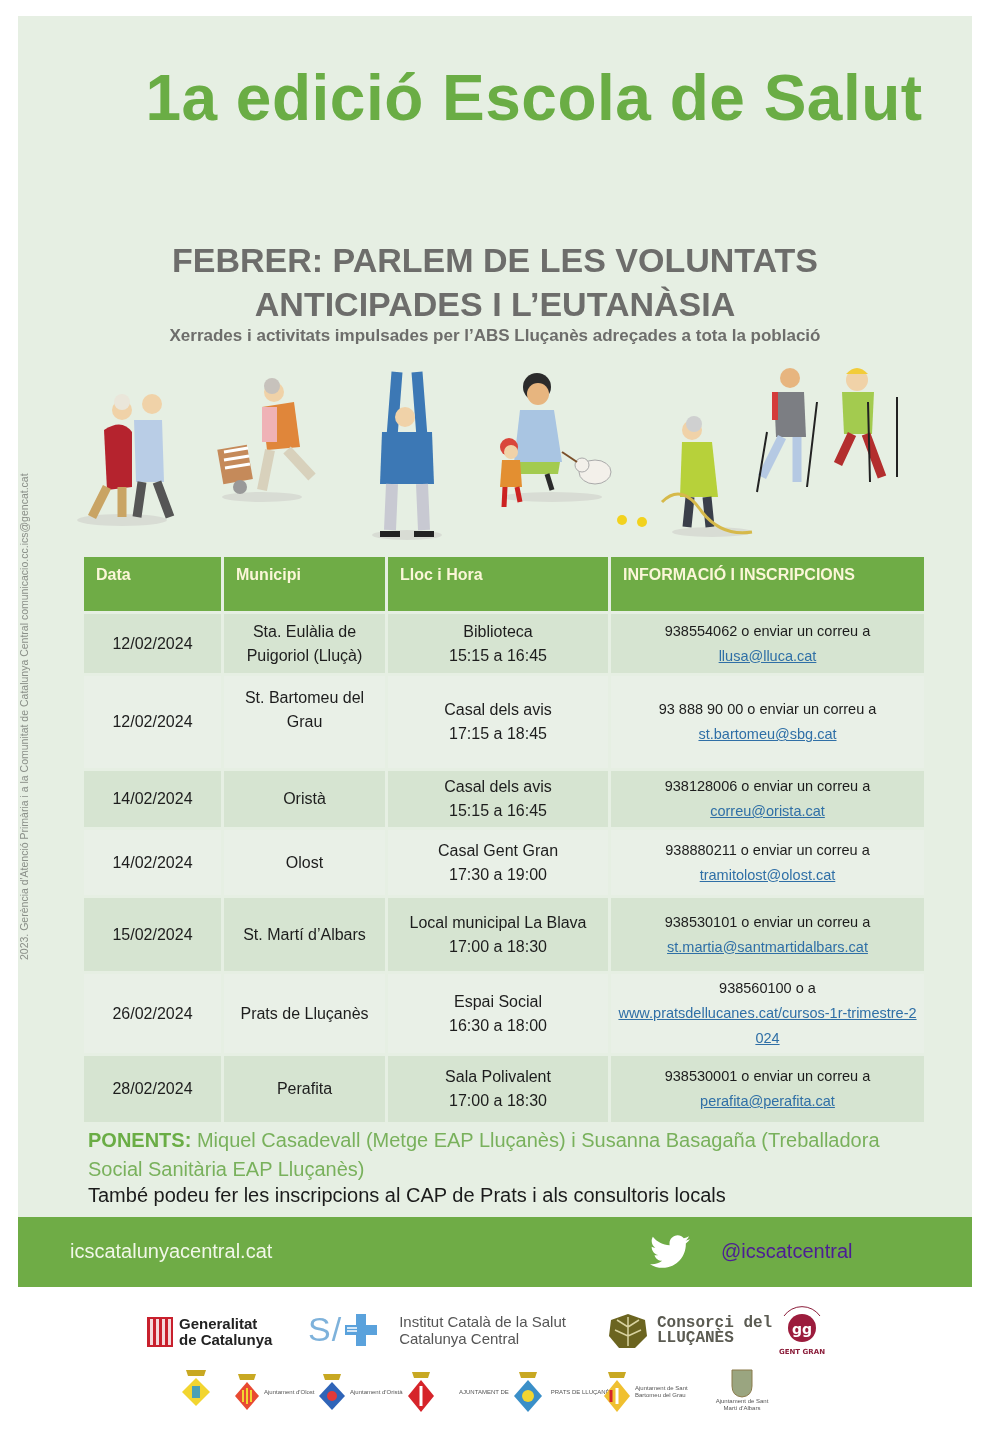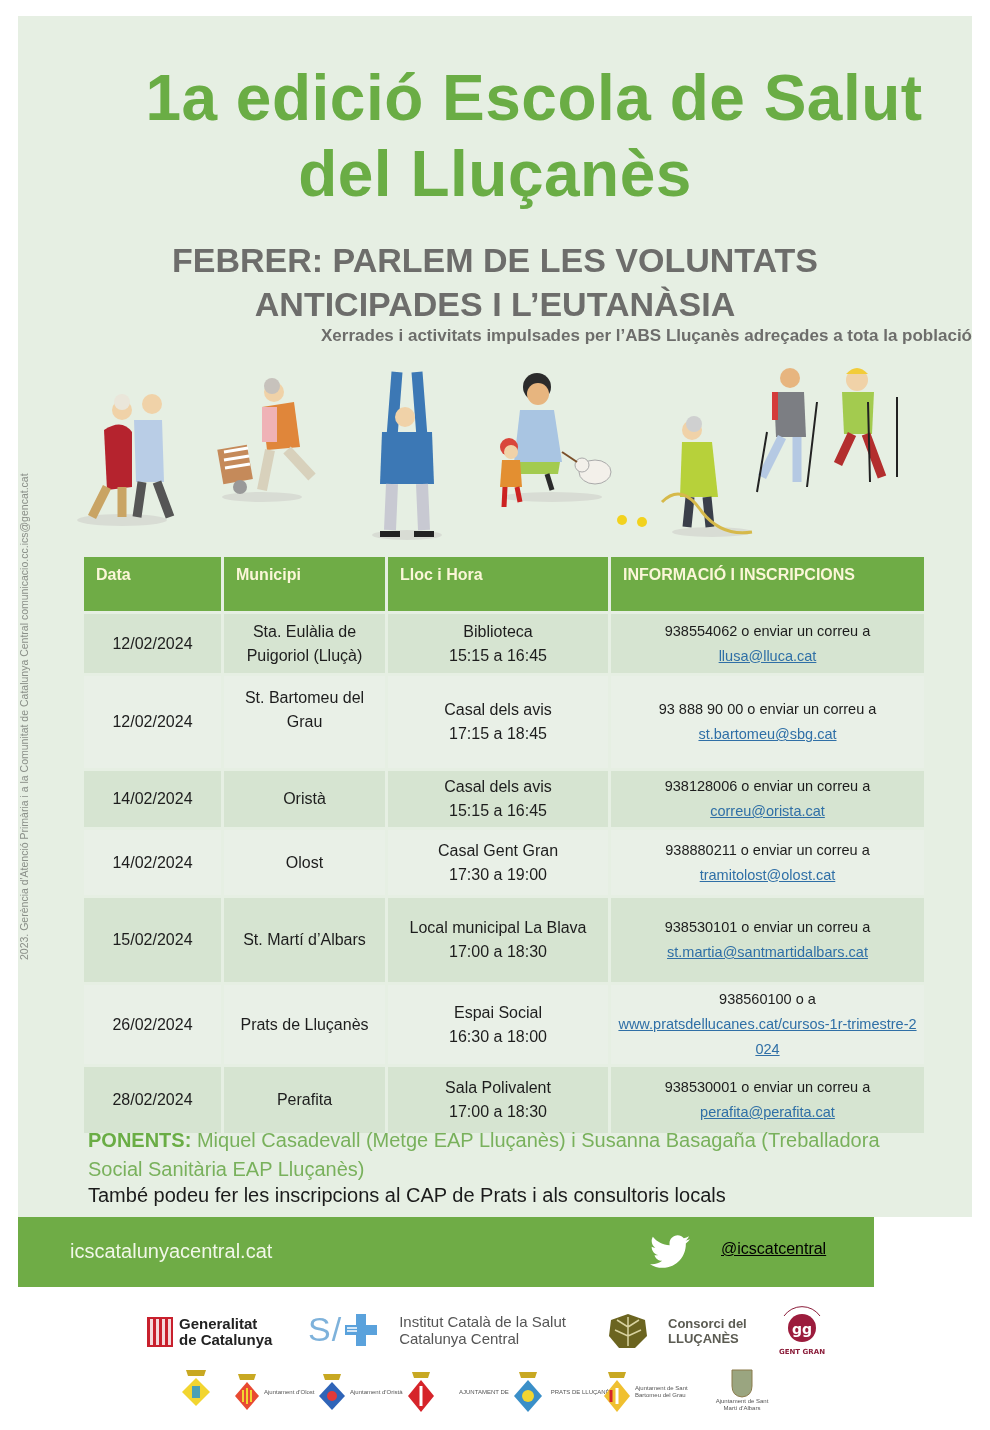--- a/index.html
+++ b/index.html
@@ -18,21 +18,21 @@
   }
   .title.l1 { top: 44px; padding-left: 39px; }
   .title.l2 { top: 120px; }
   .subtitle {
     position: absolute; left: 0; width: 954px; text-align: center;
     color: #6d6d6b; font-weight: bold; font-size: 34px; line-height: 44px;
   }
   .subtitle.l1 { top: 222px; }
   .subtitle.l2 { top: 266px; }
   .tagline {
-    position: absolute; top: 309px; left: 0; width: 954px; text-align: right;
+    position: absolute; top: 309px; left: 0; width: 954px; text-align: center;
     color: #6d6d6b; font-weight: bold; font-size: 17px; line-height: 22px;
   }
   .side-credit {
     position: absolute; left: 18px; top: 960px; transform-origin: left top;
     transform: rotate(-90deg); white-space: nowrap; color: #8a8f88; font-size: 10.5px;
     width: 530px;
   }
   .illustration { position: absolute; left: 62px; top: 362px; width: 870px; height: 180px; }
 
   table.schedule {
@@ -48,42 +48,41 @@
   table.schedule tr.dark td { background: #d6e4d1; }
   table.schedule tr.light td { background: #e9f0e7; }
   table.schedule td.info { font-size: 14.5px; line-height: 25px; }
   table.schedule td.info a { color: #2f6fa6; text-decoration: underline; }
   .ponents {
     position: absolute; left: 88px; top: 1126px; width: 820px; font-size: 20px; line-height: 29px; color: #79b15c;
   }
   .ponents b { color: #6aad45; }
   .also { position: absolute; left: 88px; top: 1184px; font-size: 20px; color: #1b1b1b; }
   .footer-band {
-    position: absolute; left: 18px; top: 1217px; width: 856px; height: 70px; background: #6fac46;
+    position: absolute; left: 18px; top: 1217px; width: 954px; height: 70px; background: #6fac46;
   }
   .footer-site { position: absolute; left: 52px; top: 23px; color: #f1f7e8; font-size: 20px; }
   .footer-twitter { position: absolute; left: 632px; top: 18px; width: 40px; height: 34px; }
-  .footer-handle { position: absolute; left: 703px; top: 23px; color: #000000; font-size: 16px; text-decoration: underline; }
+  .footer-handle { position: absolute; left: 703px; top: 23px; color: #4c1d95; font-size: 20px; }
 
   .logos-row1 { position: absolute; top: 1300px; left: 0; width: 990px; height: 60px; }
   .logo { position: absolute; display: flex; align-items: center; }
   .gen-text { font-weight: bold; font-size: 15px; line-height: 16px; color: #222; margin-left: 6px; }
   .ics-s { font-size: 34px; color: #7eb2db; font-weight: normal; letter-spacing: 1px; }
   .ics-text { font-size: 15px; line-height: 17px; color: #555; margin-left: 22px; }
-  .cons-text { font-size: 13px; line-height: 15px; color: #5b5b52; margin-left: 19px; font-weight: bold; }
+  .cons-text { font-size: 16px; line-height: 15px; color: #5b5b52; margin-left: 8px; font-weight: bold; font-family: Liberation Mono, monospace; }
   .logos-row2 { position: absolute; top: 1362px; left: 0; width: 990px; height: 60px; }
   .muni { position: absolute; display: flex; align-items: center; }
   .muni-label { font-size: 6px; line-height: 7px; color: #555; margin-left: 4px; }
 </style>
 </head>
 <body>
 
 <div class="poster">
   <div class="title l1">1a edició Escola de Salut</div>
-  <div class="title l2">del Lluçanès</div>
   <div class="subtitle l1">FEBRER: PARLEM DE LES VOLUNTATS</div>
   <div class="subtitle l2">ANTICIPADES I L’EUTANÀSIA</div>
   <div class="tagline">Xerrades i activitats impulsades per l’ABS Lluçanès adreçades a tota la població</div>
 </div>
 
 <div class="side-credit">2023. Gerència d'Atenció Primària i a la Comunitat de Catalunya Central    comunicacio.cc.ics@gencat.cat</div>
 
 <svg class="illustration" viewBox="0 0 870 180">
 
   <g>
@@ -204,21 +203,21 @@
     </tr>
     <tr class="light" style="height:65px">
       <td>14/02/2024</td>
       <td>Olost</td>
       <td>
           <div>Casal Gent Gran</div>
           <div>17:30 a 19:00</div>
         </td>
       <td class="info"><div>938880211 o enviar un correu a</div><a>tramitolost@olost.cat</a></td>
     </tr>
-    <tr class="dark" style="height:84px">
+    <tr class="dark" style="height:73px">
       <td>15/02/2024</td>
       <td>St. Martí d’Albars</td>
       <td>
           <div>Local municipal La Blava</div>
           <div>17:00 a 18:30</div>
         </td>
       <td class="info"><div>938530101 o enviar un correu a</div><a>st.martia@santmartidalbars.cat</a></td>
     </tr>
     <tr class="light" style="height:77px">
       <td>26/02/2024</td>

